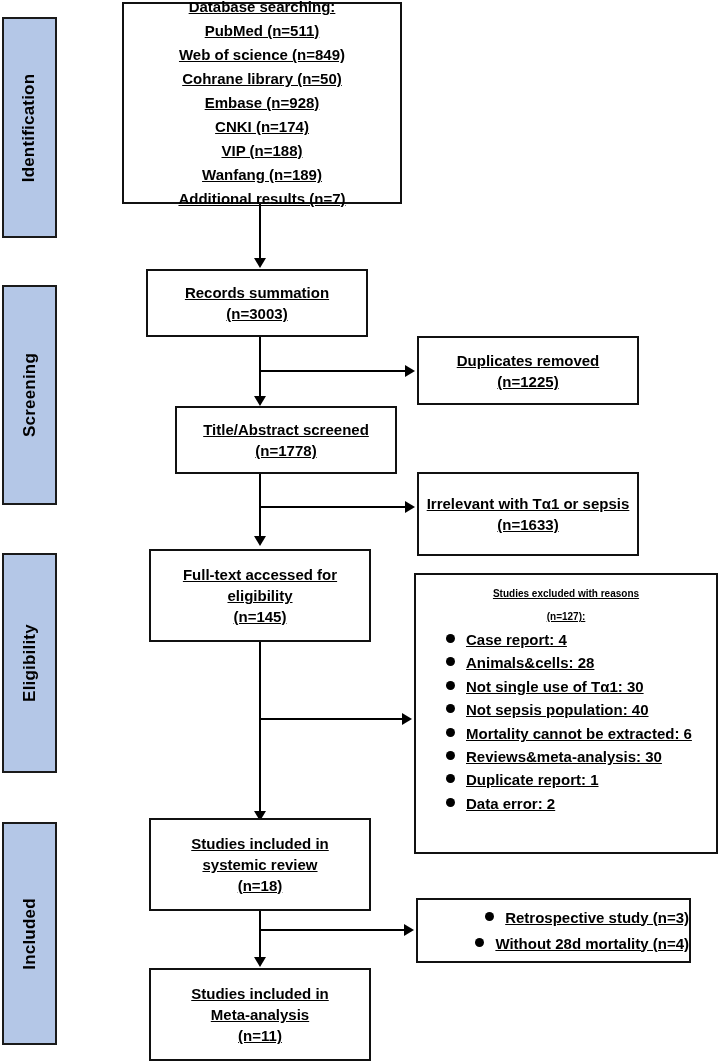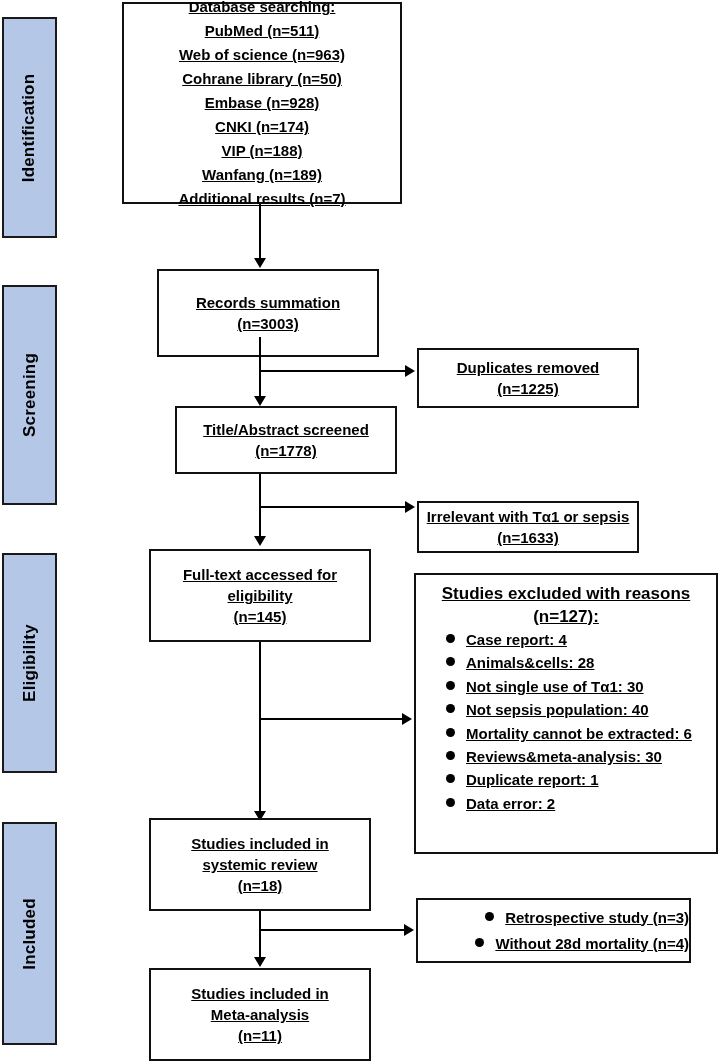--- a/index.html
+++ b/index.html
@@ -62,21 +62,21 @@
   }
   .box.src .line { line-height: 24px; }
 
   
   .box.bullets {
     align-items: stretch;
     justify-content: flex-start;
     padding: 7px 0 6px 0;
   }
   .box.bullets .head {
-    font-size: 17px;
+    font-size: 10px;
     font-weight: bold;
     text-align: center;
     line-height: 23px;
   }
   .bullet-row {
     display: flex;
     align-items: baseline;
     font-size: 15px;
     font-weight: bold;
     line-height: 23.4px;
@@ -140,58 +140,58 @@
     <span class="stage-label">Eligibility</span>
   </div>
 
   <div class="stage-bar" style="left:2px; top:822px; width:55px; height:223px;">
     <span class="stage-label">Included</span>
   </div>
 
   <div class="box src" style="left:122px; top:2px; width:280px; height:202px;">
     <div class="line">Database searching:</div>
     <div class="line">PubMed (n=511)</div>
-    <div class="line">Web of science (n=963)</div>
+    <div class="line">Web of science (n=849)</div>
     <div class="line">Cohrane library (n=50)</div>
     <div class="line">Embase (n=928)</div>
     <div class="line">CNKI (n=174)</div>
     <div class="line">VIP (n=188)</div>
     <div class="line">Wanfang (n=189)</div>
     <div class="line">Additional results (n=7)</div>
   </div>
 
   <div class="vline" style="left:259px; top:204px; height:55px;"></div>
   <div class="arrow-down" style="left:253.5px; top:258px;"></div>
 
-  <div class="box" style="left:157px; top:269px; width:222px; height:88px;">
+  <div class="box" style="left:146px; top:269px; width:222px; height:68px;">
     <div class="line">Records summation</div>
     <div class="line">(n=3003)</div>
   </div>
 
   <div class="vline" style="left:259px; top:337px; height:60px;"></div>
   <div class="arrow-down" style="left:253.5px; top:396px;"></div>
   <div class="hline" style="left:259px; top:370px; width:147px;"></div>
   <div class="arrow-right" style="left:405px; top:364.5px;"></div>
 
-  <div class="box" style="left:417px; top:336px; width:222px; height:60px;margin-top:12px;">
+  <div class="box" style="left:417px; top:336px; width:222px; height:69px;">
     <div class="line">Duplicates removed</div>
     <div class="line">(n=1225)</div>
   </div>
 
   <div class="box" style="left:149px; top:406px; width:222px; height:68px;margin-left:26px;">
     <div class="line">Title/Abstract screened</div>
     <div class="line">(n=1778)</div>
   </div>
 
   <div class="vline" style="left:259px; top:474px; height:63px;"></div>
   <div class="arrow-down" style="left:253.5px; top:536px;"></div>
   <div class="hline" style="left:259px; top:506px; width:147px;"></div>
   <div class="arrow-right" style="left:405px; top:500.5px;"></div>
 
-  <div class="box" style="left:417px; top:472px; width:222px; height:52px;margin-top:29px;">
+  <div class="box" style="left:417px; top:472px; width:222px; height:84px;">
     <div class="line">Irrelevant with Tα1 or sepsis</div>
     <div class="line">(n=1633)</div>
   </div>
 
   <div class="box" style="left:149px; top:549px; width:222px; height:93px;">
     <div class="line">Full-text accessed for</div>
     <div class="line">eligibility</div>
     <div class="line">(n=145)</div>
   </div>
 

